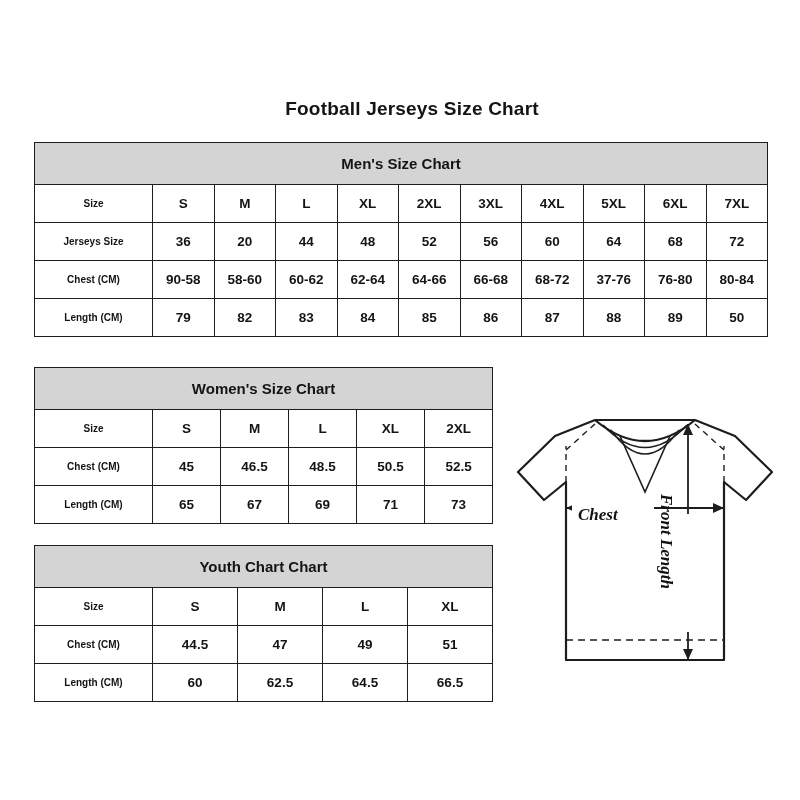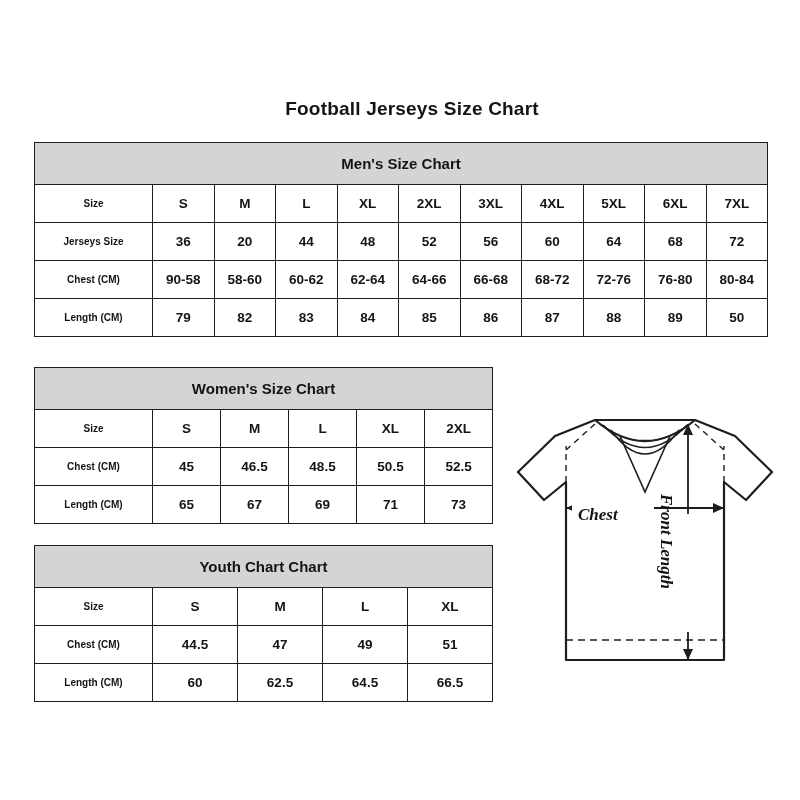--- a/index.html
+++ b/index.html
@@ -168,21 +168,21 @@
       </tr>
       <tr>
         <td class="rowlabel">Chest (CM)</td>
         <td>90-58</td>
         <td>58-60</td>
         <td>60-62</td>
         <td>62-64</td>
         <td>64-66</td>
         <td>66-68</td>
         <td>68-72</td>
-        <td>72-76</td>
+        <td>37-76</td>
         <td>76-80</td>
         <td>80-84</td>
       </tr>
       <tr>
         <td class="rowlabel">Length (CM)</td>
         <td>79</td>
         <td>82</td>
         <td>83</td>
         <td>84</td>
         <td>85</td>

